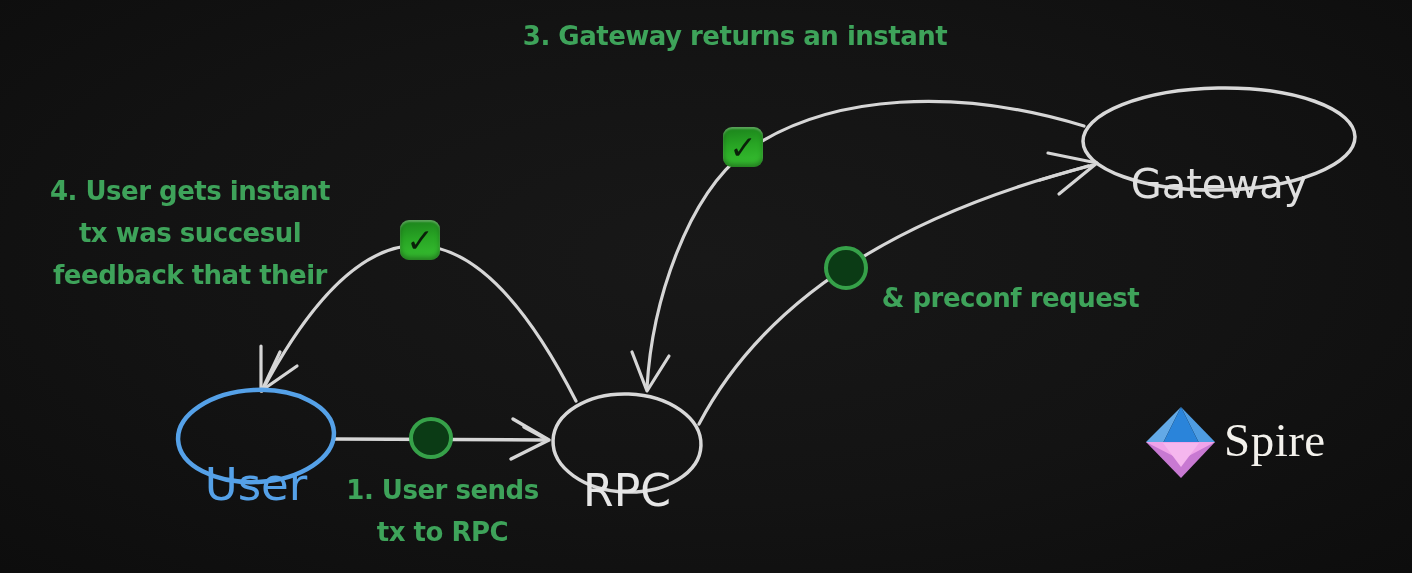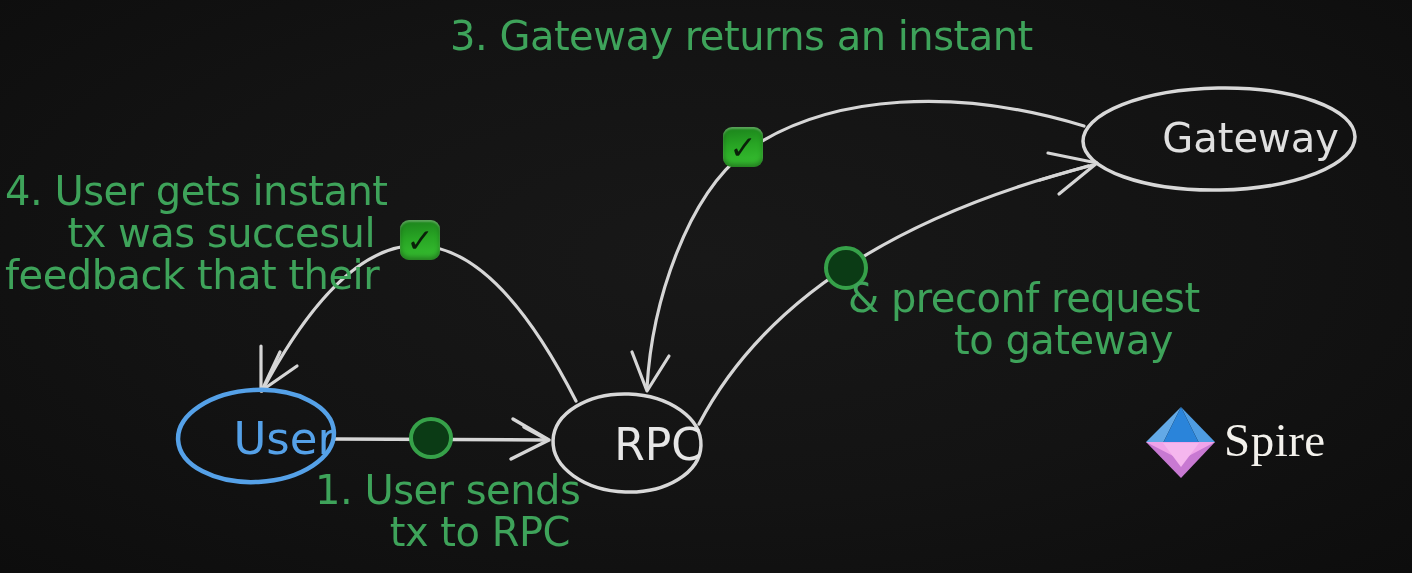--- a/index.html
+++ b/index.html
@@ -10,34 +10,35 @@
     overflow: hidden;
     background: radial-gradient(ellipse at 50% 45%, #181818 0%, #131313 55%, #0d0d0d 100%);
     font-family: "DejaVu Sans", sans-serif;
   }
   svg.diagram { position:absolute; left:0; top:0; }
 
   
   .hand {
     position: absolute;
     color: #3ea35a;
-    font-size: 40px;
-    font-weight: 400;
+    font-size: 26px;
+    font-weight: 700;
     letter-spacing: -0.5px;
     line-height: 42px;
-    text-align: right;
+    text-align: center;
     white-space: nowrap;
   }
 
   
   .node-label {
     position: absolute;
-    text-align: right;
+    text-align: center;
     font-weight: 400;
     white-space: nowrap;
+    margin-top: 46px;
   }
   .node-label.user    { color:#55a1e8; font-size:45px; }
   .node-label.rpc     { color:#e6e6e6; font-size:44px; }
   .node-label.gateway { color:#e0e0e0; font-size:40px; }
 
   
   .check {
     position: absolute;
     width: 40px; height: 40px;
     border-radius: 9px;
@@ -121,21 +122,20 @@
   </div>
 
   <div class="hand" style="left:5px; top:170px; width:370px;">
     <div>4. User gets instant</div>
     <div>tx was succesul</div>
     <div>feedback that their</div>
   </div>
 
   <div class="hand" style="left:848px; top:277px; width:325px;">
     <div>&amp; preconf request</div>
-    <div>to gateway</div>
   </div>
 
   <div class="hand" style="left:315px; top:469px; width:255px;">
     <div>1. User sends</div>
     <div>tx to RPC</div>
   </div>
 
   <div class="node-label user" style="left:176px; top:412px; width:160px;">User</div>
   <div class="node-label rpc" style="left:552px; top:419px; width:150px;">RPC</div>
   <div class="node-label gateway" style="left:1099px; top:115px; width:240px;">Gateway</div>

